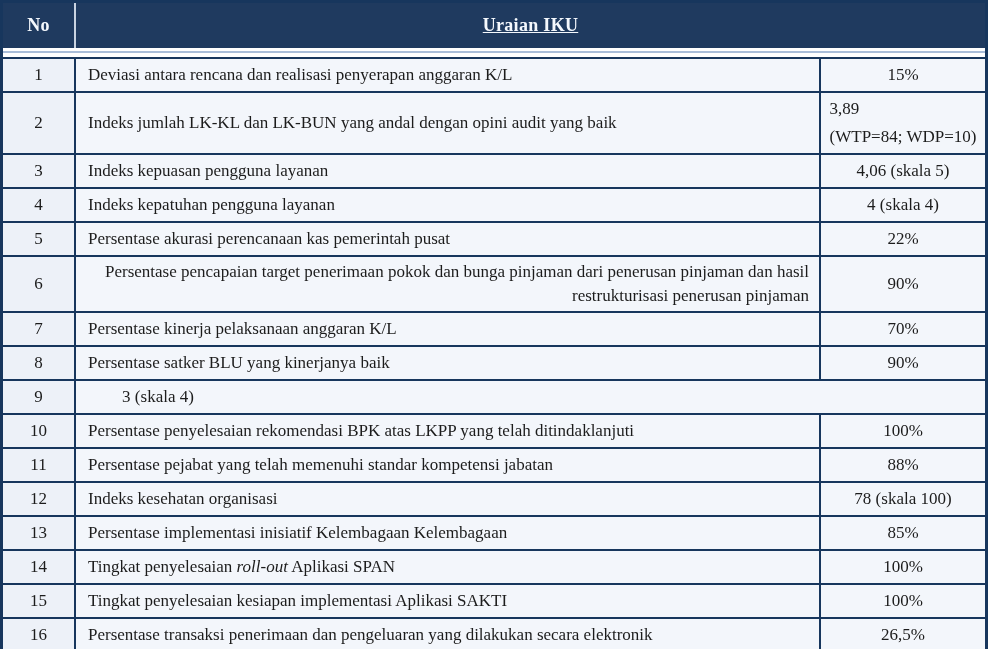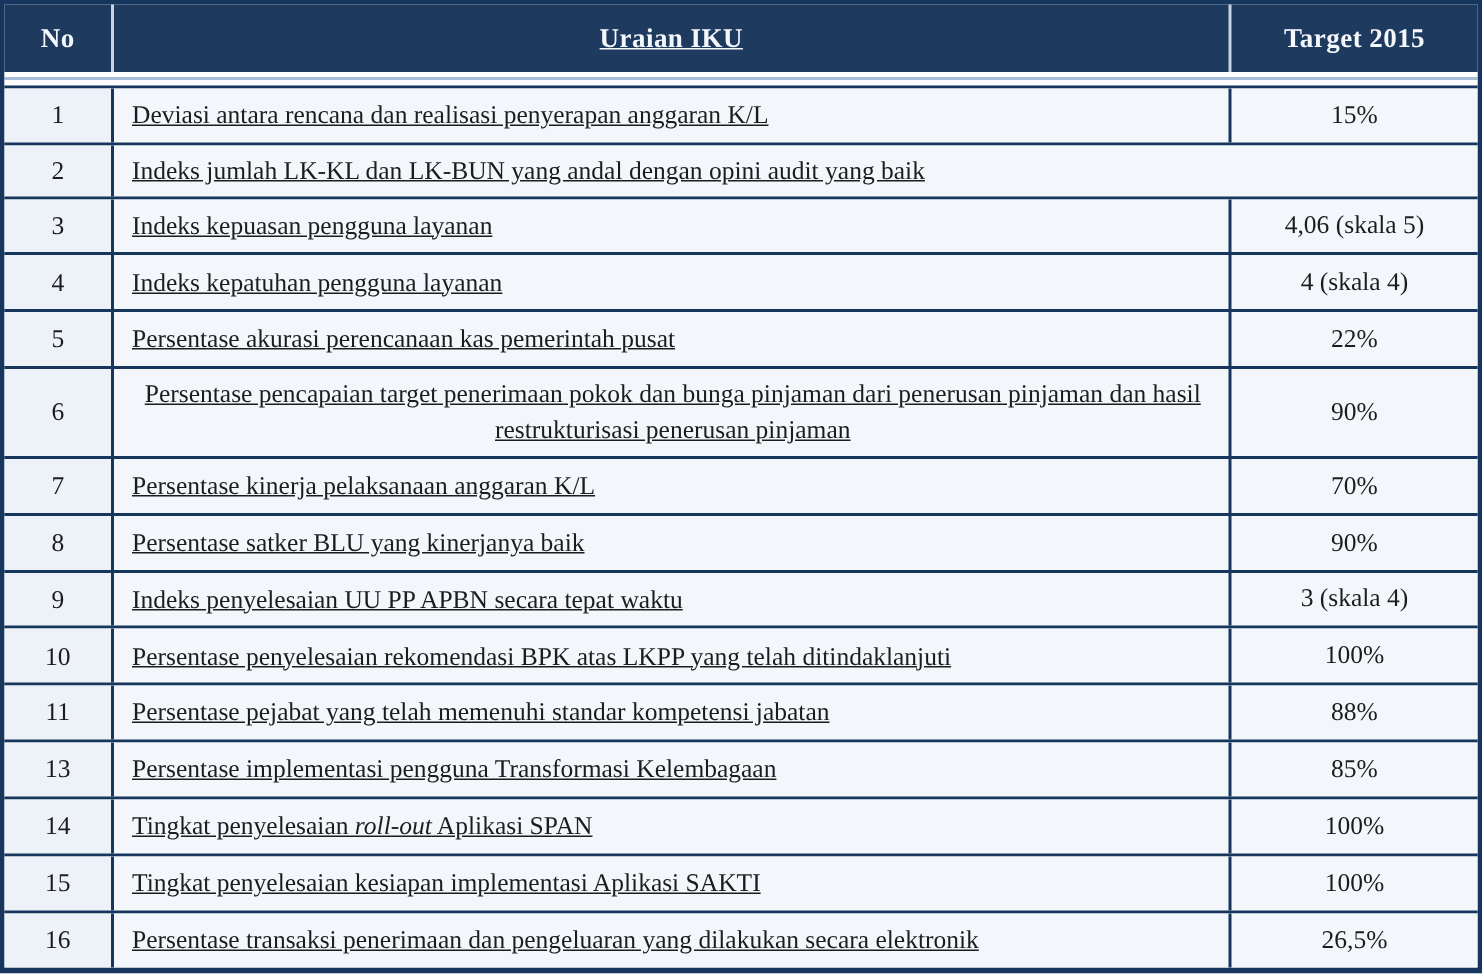--- a/index.html
+++ b/index.html
@@ -53,63 +53,64 @@
   }
   .cell{
     display:flex;align-items:center;
     font-size:17px;line-height:1.4;
   }
   .no-cell{
     width:71px;justify-content:center;text-align:center;
     background:var(--no-bg);
   }
   .uraian-cell{
-    flex:1;justify-content:flex-start;text-align:center;
+    flex:1;justify-content:flex-start;text-align:right;
     padding:3px 10px 3px 12px;
     background:var(--row-bg);
     border-left:2px solid var(--border-navy);
     display:block;
     display:flex;
-    text-decoration:underline;
   }
   .uraian-cell > span{display:inline;}
   .target-cell{
     width:166px;justify-content:center;text-align:left;
     padding:2px 4px;
     background:var(--row-bg);
     border-left:2px solid var(--border-navy);
     line-height:1.65;
   }
 </style>
 </head>
 <body>
 
 <div class="page">
   <div class="table-wrap">
     <div class="header-row">
       <div class="h-cell h-no">No</div>
       <div class="h-cell h-uraian">Uraian IKU</div>
-      <div class="h-cell h-target">Target 2015</div>
     </div>
     <div class="gap-row"></div>
     <div id="rows" style="display:flex;flex-direction:column;flex:1 1 auto;">
         <div class="row">
           <div class="cell no-cell">1</div>
           <div class="cell uraian-cell">
             <span><span>Deviasi antara rencana dan realisasi penyerapan anggaran K/L</span></span>
           </div>
           <div class="cell target-cell">
             <span>15%</span>
           </div>
         </div>
         <div class="row">
           <div class="cell no-cell">2</div>
           <div class="cell uraian-cell">
             <span><span>Indeks jumlah LK-KL dan LK-BUN yang andal dengan opini audit yang baik</span></span>
           </div>
+          <div class="cell target-cell">
+            <span>3,89<br>(WTP=84; WDP=10)</span>
+          </div>
         </div>
         <div class="row">
           <div class="cell no-cell">3</div>
           <div class="cell uraian-cell">
             <span><span>Indeks kepuasan pengguna layanan</span></span>
           </div>
           <div class="cell target-cell">
             <span>4,06 (skala 5)</span>
           </div>
         </div>
@@ -153,23 +154,20 @@
           <div class="cell no-cell">8</div>
           <div class="cell uraian-cell">
             <span><span>Persentase satker BLU yang kinerjanya baik</span></span>
           </div>
           <div class="cell target-cell">
             <span>90%</span>
           </div>
         </div>
         <div class="row">
           <div class="cell no-cell">9</div>
-          <div class="cell uraian-cell">
-            <span><span>Indeks penyelesaian UU PP APBN secara tepat waktu</span></span>
-          </div>
           <div class="cell target-cell">
             <span>3 (skala 4)</span>
           </div>
         </div>
         <div class="row">
           <div class="cell no-cell">10</div>
           <div class="cell uraian-cell">
             <span><span>Persentase penyelesaian rekomendasi BPK atas LKPP yang telah ditindaklanjuti</span></span>
           </div>
           <div class="cell target-cell">
@@ -179,23 +177,32 @@
         <div class="row">
           <div class="cell no-cell">11</div>
           <div class="cell uraian-cell">
             <span><span>Persentase pejabat yang telah memenuhi standar kompetensi jabatan</span></span>
           </div>
           <div class="cell target-cell">
             <span>88%</span>
           </div>
         </div>
         <div class="row">
+          <div class="cell no-cell">12</div>
+          <div class="cell uraian-cell">
+            <span><span>Indeks kesehatan organisasi</span></span>
+          </div>
+          <div class="cell target-cell">
+            <span>78 (skala 100)</span>
+          </div>
+        </div>
+        <div class="row">
           <div class="cell no-cell">13</div>
           <div class="cell uraian-cell">
-            <span><span>Persentase implementasi pengguna Transformasi Kelembagaan</span></span>
+            <span><span>Persentase implementasi inisiatif Kelembagaan Kelembagaan</span></span>
           </div>
           <div class="cell target-cell">
             <span>85%</span>
           </div>
         </div>
         <div class="row">
           <div class="cell no-cell">14</div>
           <div class="cell uraian-cell">
             <span><span>Tingkat penyelesaian </span><i>roll-out</i><span> Aplikasi SPAN</span></span>
           </div>

